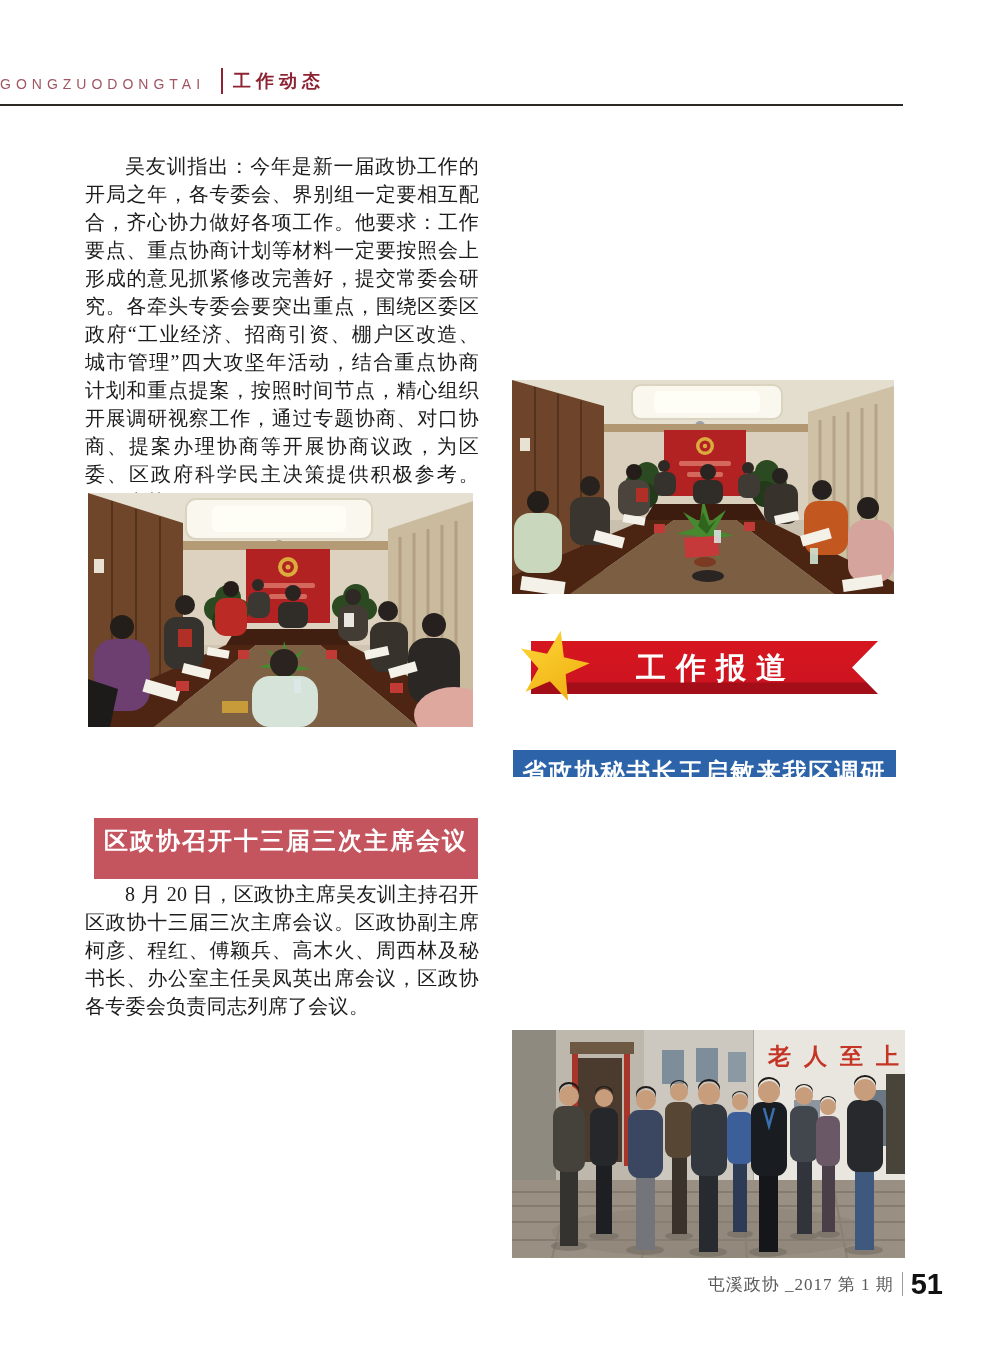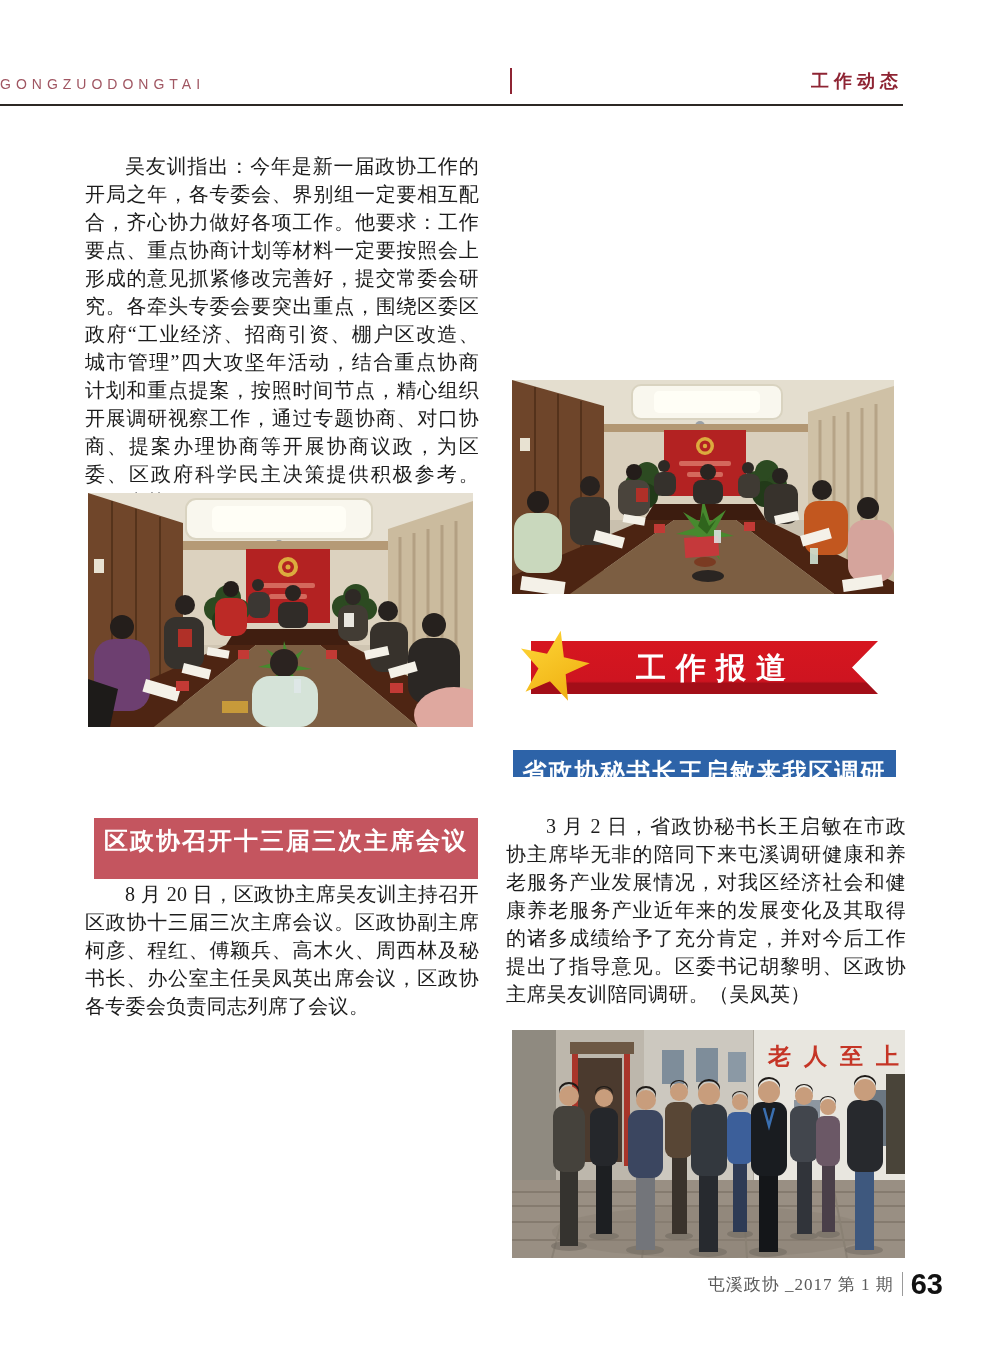--- a/index.html
+++ b/index.html
@@ -3,21 +3,21 @@
 <meta charset="utf-8">
 <style>
   html,body{margin:0;padding:0;background:#ffffff;}
   .page{
     position:relative;width:992px;height:1346px;background:#ffffff;overflow:hidden;
     font-family:"Liberation Serif","DejaVu Serif",serif;color:#1d1d1d;
   }
   
   .masthead{
     position:absolute;top:60px;left:0;width:903px;height:42px;
-    display:flex;align-items:center;justify-content:space-between;
+    display:flex;align-items:center;justify-content:flex-start;
   }
   .eyebrow{
     font-family:"Liberation Sans","DejaVu Sans",sans-serif;
     font-size:14px;letter-spacing:5px;color:#a05662;margin-right:10px;margin-top:6px;
   }
   .mast-divider{width:2px;height:26px;background:var(--masthead_red,#8e2433);margin:0 10px 0 6px;}
   .mast-title{
     font-size:18px;font-weight:bold;color:var(--masthead_red,#8e2433);letter-spacing:5px;font-family:Liberation Serif, serif;
   }
   .header-rule{position:absolute;top:104px;left:0;width:903px;height:2px;background:#2c2824;}
@@ -246,21 +246,20 @@
         <stop offset="1" stop-color="#eead0e"></stop>
       </linearGradient>
     </defs>
     <polygon points="31,29 378,29 352,55.5 378,82 31,82" fill="url(#ribGrad)"></polygon>
     <polygon transform="rotate(12 53 55)" fill="url(#starGrad)" points="53,18 61.6,43.2 88.2,43.6 66.9,59.5 74.7,84.9 53,69.6 31.3,84.9 39.1,59.5 17.8,43.6 44.4,43.2"></polygon>
     <text class="ribbon-text" x="216" y="66" text-anchor="middle" font-size="30" fill="#ffffff" style="letter-spacing:10px">工作报道</text>
   </svg>
 
   <div class="headline blue">省政协秘书长王启敏来我区调研</div>
 
-  <p class="p-body indent block" style="left:506px;top:812px;width:400px;">3 月 2 日，省政协秘书长王启敏在市政协主席毕无非的陪同下来屯溪调研健康和养老服务产业发展情况，对我区经济社会和健康养老服务产业近年来的发展变化及其取得的诸多成绩给予了充分肯定，并对今后工作提出了指导意见。区委书记胡黎明、区政协主席吴友训陪同调研。（吴凤英）</p>
 
   <svg class="photo" style="left:512px;top:1030px;" width="393" height="228" viewBox="0 0 393 228" role="img">
     <rect width="393" height="228" fill="#d8d5cd"></rect>
     <rect x="0" y="0" width="44" height="168" fill="#8f8a80"></rect>
     <rect x="44" y="0" width="88" height="160" fill="#bdb7ac"></rect>
     <rect x="58" y="12" width="64" height="12" fill="#6d5844"></rect>
     <rect x="66" y="28" width="44" height="104" fill="#4b3a2e"></rect>
     <rect x="60" y="24" width="6" height="112" fill="#a8352a"></rect>
     <rect x="112" y="24" width="6" height="112" fill="#a8352a"></rect>
     <rect x="132" y="0" width="110" height="152" fill="#ccc8bf"></rect>
@@ -339,16 +338,16 @@
           <path d="M342,58 a11,11 0 0 1 22,0 l0,-4 a11,9 0 0 0 -22,0 z" fill="#1f1b18"></path>
       </g>
 
       <path d="M252,78 L257,96 L262,78" stroke="#3a6fb0" stroke-width="2.5" fill="none"></path>
     </g>
   </svg>
 
   <div class="footer">
     <span class="footer-journal">屯溪政协 _2017 第 1 期</span>
     <span class="footer-bar"></span>
-    <span class="footer-page">63</span>
+    <span class="footer-page">51</span>
   </div>
 
 </div>
 
 </body></html>

